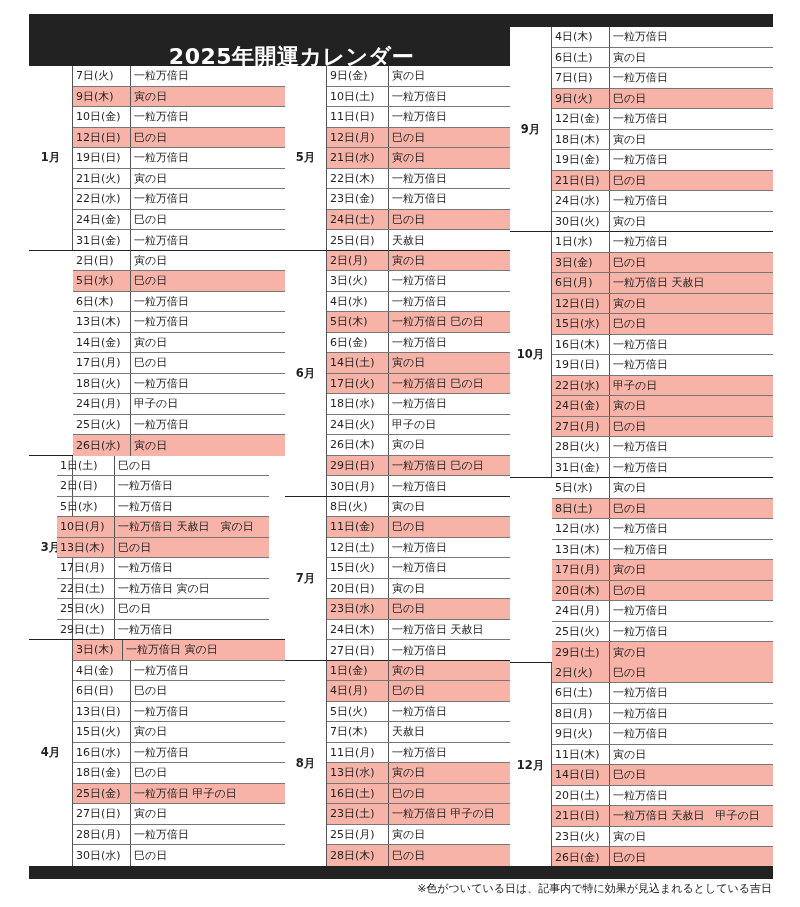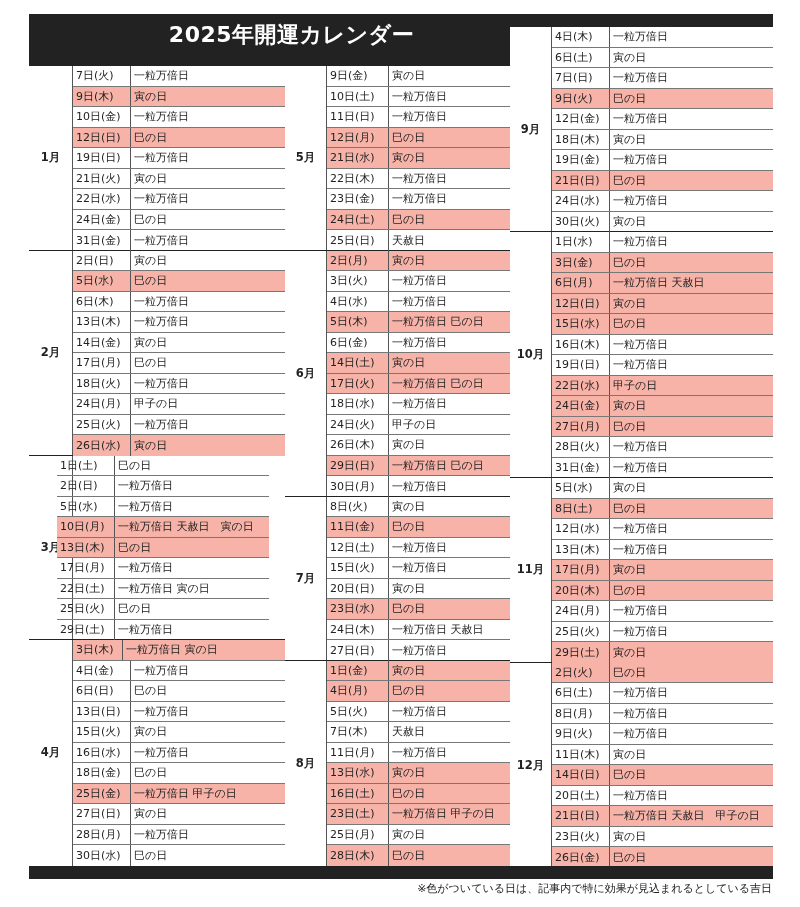--- a/index.html
+++ b/index.html
@@ -1,20 +1,20 @@
 <!DOCTYPE html>
 <html><head>
 <meta charset="utf-8">
 <style>
   html, body { margin:0; padding:0; background:#ffffff; }
   body { width:800px; height:907px; position:relative; overflow:hidden;
          font-family:"DejaVu Sans","Liberation Sans",sans-serif; color:#222; }
   .frame { position:absolute; left:29px; top:14px; width:744px; height:865px; background:#222222; }
   .title-bar { position:absolute; left:29px; top:20px; width:481px; height:52px; background:#222222;
-               display:flex; align-items:flex-start; justify-content:center; }
+               display:flex; align-items:flex-end; justify-content:center; }
   .title-text { color:#ffffff; font-size:22px; font-weight:bold; letter-spacing:0.5px; padding-left:44px; }
   .col { position:absolute; background:#ffffff; }
   .month-block { position:absolute; left:0; border-bottom:1px solid #222; box-sizing:border-box; }
   .month-label { position:absolute; left:0; top:0; bottom:0; display:flex; align-items:center; justify-content:center;
                  font-size:11.5px; font-weight:bold; border-right:1px solid #555; box-sizing:border-box; }
   .rows { position:absolute; top:0; }
   .row { display:flex; height:20.5px; border-bottom:1px solid #777; box-sizing:border-box; font-size:11px; }
   .row:last-child { border-bottom:none; }
   .row.hl { background:#f7b3a8; }
   .row .d { border-right:1px solid #555; box-sizing:border-box; padding-left:3px; display:flex; align-items:center; white-space:nowrap; }
@@ -66,21 +66,20 @@
           <div class="d" style="width: 58px;">24日(金)</div>
           <div class="e">巳の日</div>
         </div>
         <div class="row">
           <div class="d" style="width: 58px;">31日(金)</div>
           <div class="e">一粒万倍日</div>
         </div>
       </div>
     </div>
     <div class="month-block" style="top: 184.5px; height: 205px; width: 256px;">
-      <div class="month-label" style="width: 44px;">2月</div>
       <div class="rows" style="left: 44px; width: 212px;">
         <div class="row">
           <div class="d" style="width: 58px;">2日(日)</div>
           <div class="e">寅の日</div>
         </div>
         <div class="row hl">
           <div class="d" style="width: 58px;">5日(水)</div>
           <div class="e">巳の日</div>
         </div>
         <div class="row">
@@ -479,21 +478,20 @@
           <div class="d" style="width: 58px;">28日(火)</div>
           <div class="e">一粒万倍日</div>
         </div>
         <div class="row">
           <div class="d" style="width: 58px;">31日(金)</div>
           <div class="e">一粒万倍日</div>
         </div>
       </div>
     </div>
     <div class="month-block" style="top: 451px; height: 184.5px; width: 263px;">
-      <div class="month-label" style="width: 42px;">11月</div>
       <div class="rows" style="left: 42px; width: 221px;">
         <div class="row">
           <div class="d" style="width: 58px;">5日(水)</div>
           <div class="e">寅の日</div>
         </div>
         <div class="row hl">
           <div class="d" style="width: 58px;">8日(土)</div>
           <div class="e">巳の日</div>
         </div>
         <div class="row">

